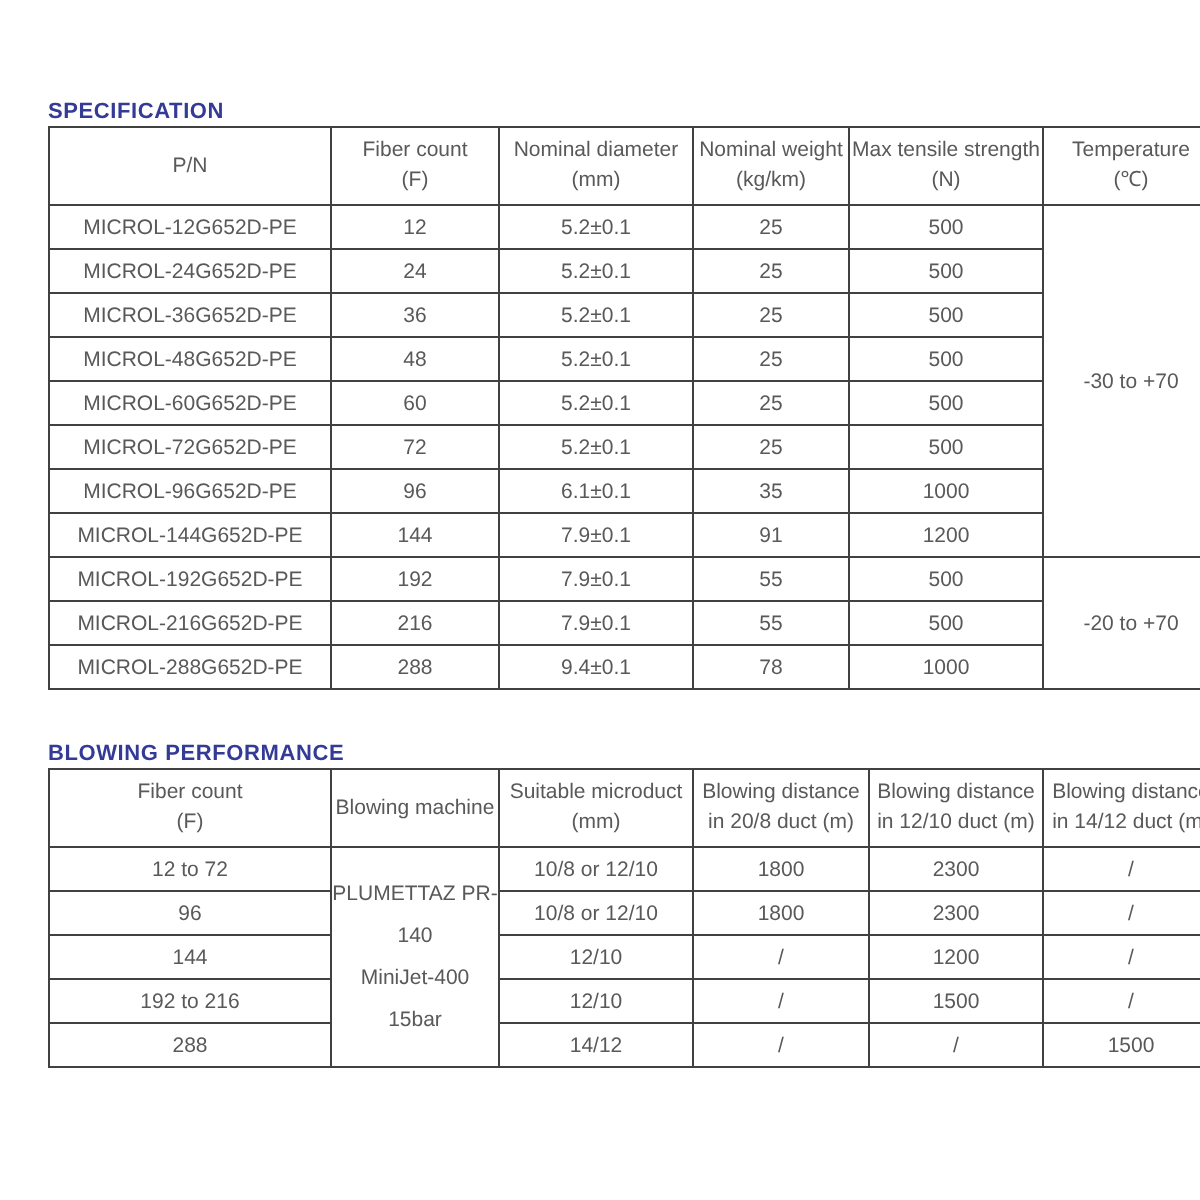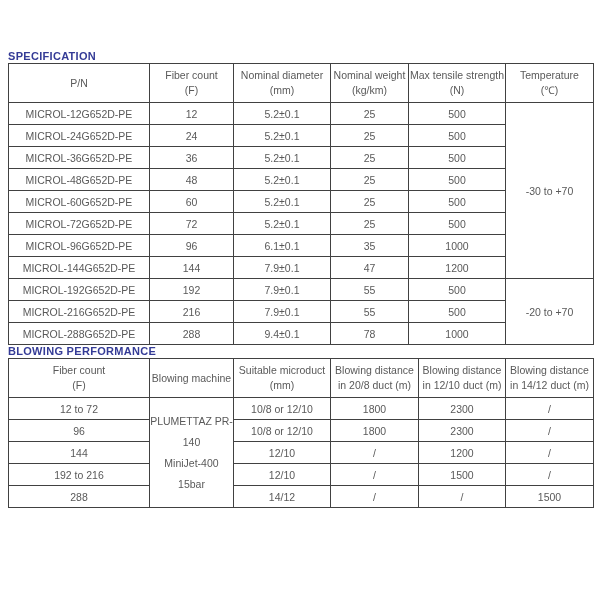--- a/index.html
+++ b/index.html
@@ -1,26 +1,26 @@
 <!DOCTYPE html>
 <html><head>
 <meta charset="utf-8">
 <style>
   html, body { margin: 0; padding: 0; background: #ffffff; }
   body {
     width: 600px; height: 600px; overflow: hidden;
     font-family: "Liberation Sans", sans-serif;
     -webkit-font-smoothing: antialiased;
   }
-  .page { padding: 50px 7px 0 8px; }
+  .page { padding: 50px 7px 0 24px; }
   .sec-title {
     color: #343b96; font-size: 11px; font-weight: bold;
     letter-spacing: 0.3px; line-height: 13px;
   }
-  .sec-title.second { }
+  .sec-title.second { margin-top: 26px; }
   table {
     border-collapse: collapse; table-layout: fixed;
     width: 585px; margin-top: 0;
   }
   th, td {
     border: 1px solid #414141;
     text-align: center; vertical-align: middle;
     color: #595959; font-size: 10.5px; font-weight: normal;
     padding: 0; overflow: hidden; white-space: nowrap;
   }
@@ -121,21 +121,21 @@
         <td>MICROL-96G652D-PE</td>
         <td>96</td>
         <td>6.1±0.1</td>
         <td>35</td>
         <td>1000</td>
       </tr>
       <tr>
         <td>MICROL-144G652D-PE</td>
         <td>144</td>
         <td>7.9±0.1</td>
-        <td>47</td>
+        <td>91</td>
         <td>1200</td>
       </tr>
       <tr>
         <td>MICROL-192G652D-PE</td>
         <td>192</td>
         <td>7.9±0.1</td>
         <td>55</td>
         <td>500</td>
         <td rowspan="3">-20 to +70</td>
       </tr>

